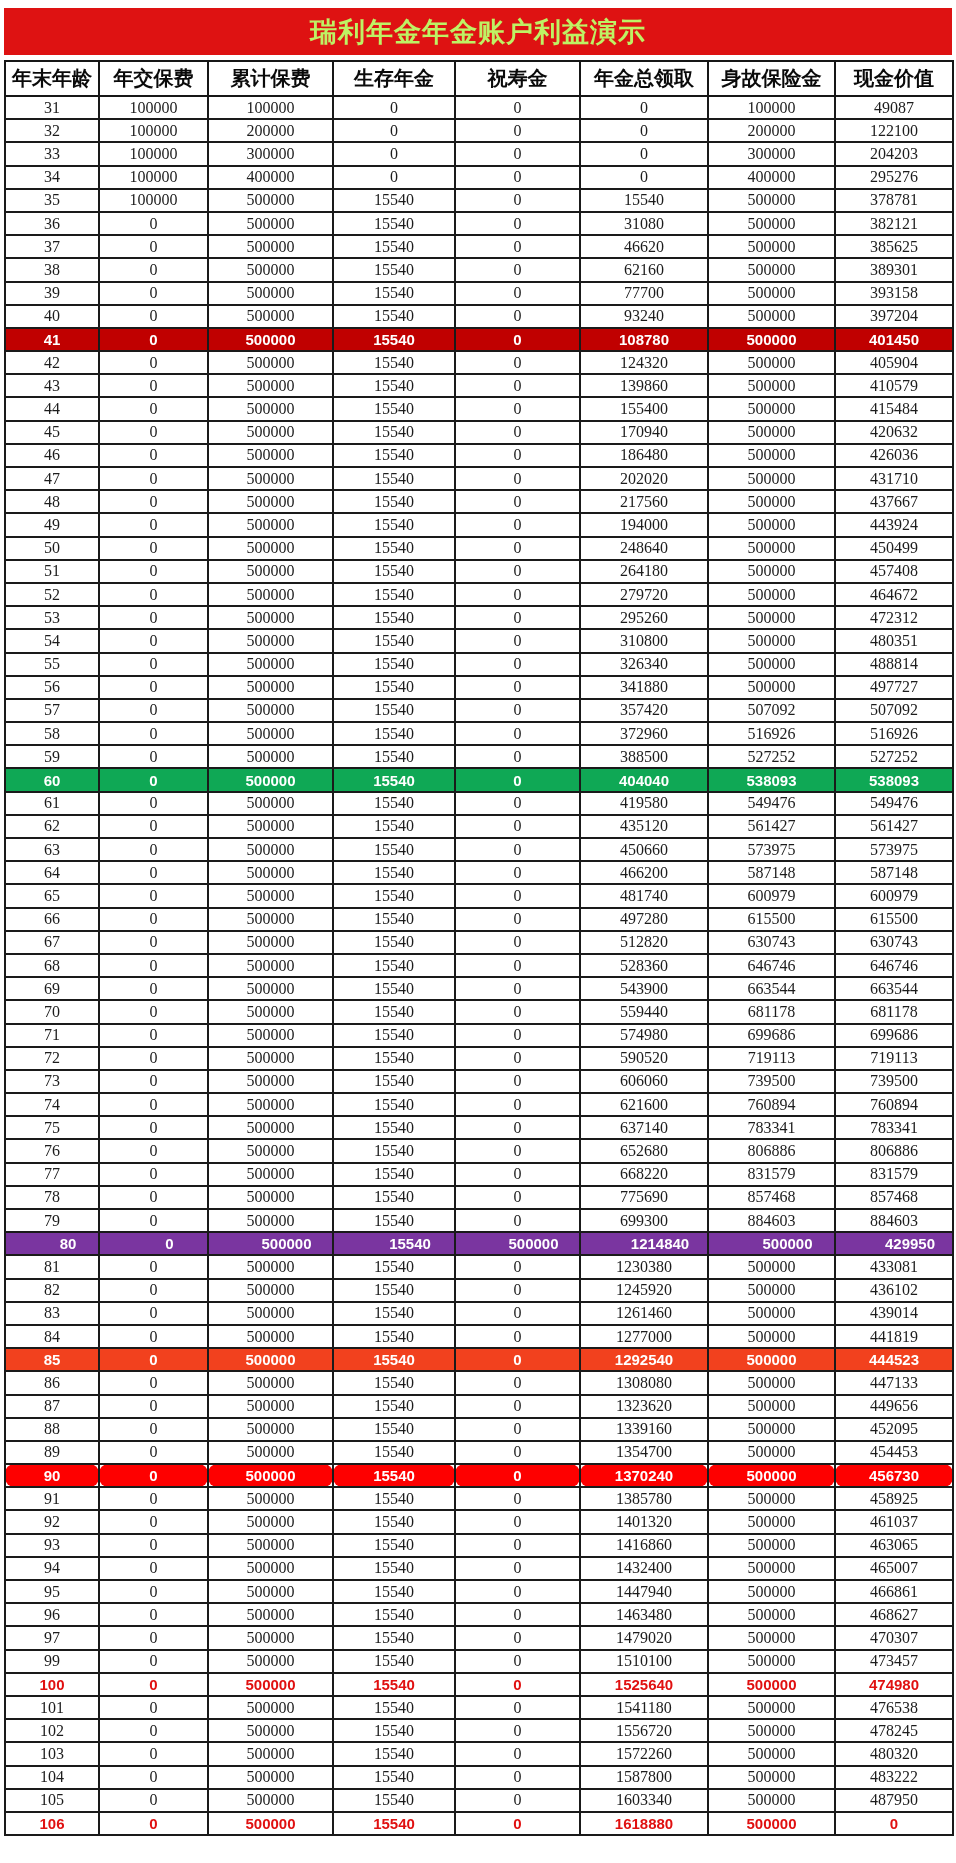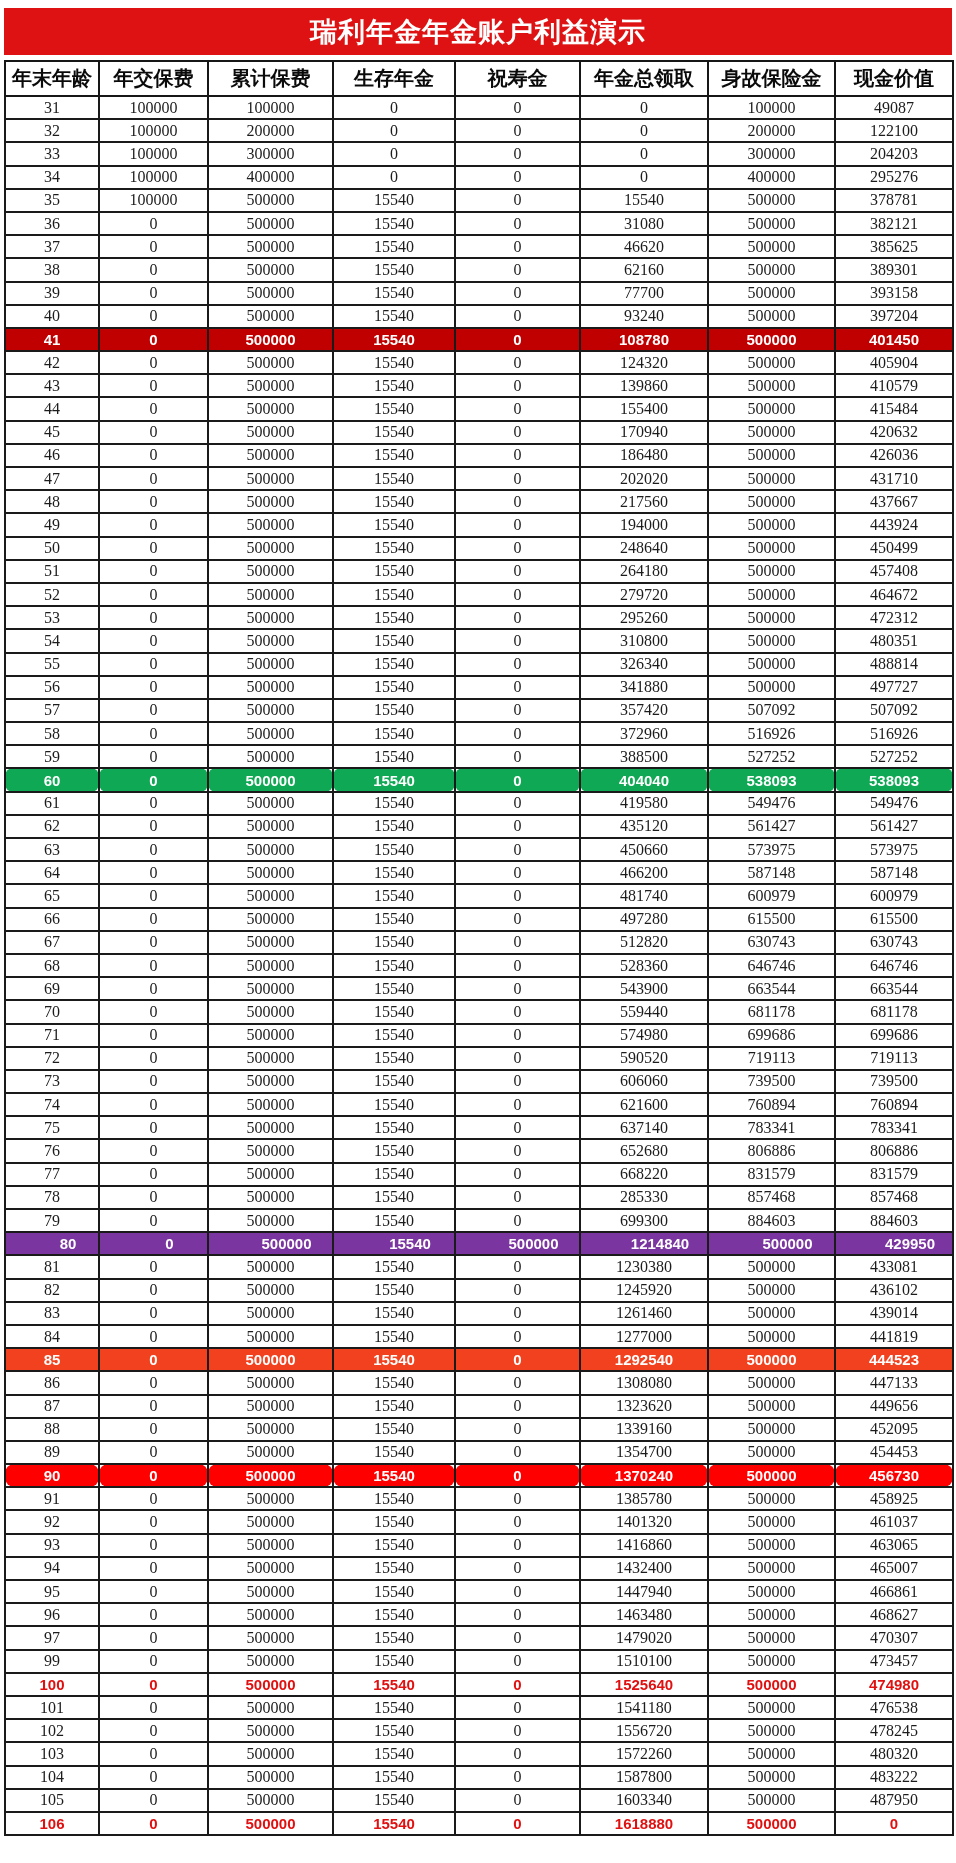--- a/index.html
+++ b/index.html
@@ -14,21 +14,21 @@
   }
   .title-banner {
     height: 47px;
     background: var(--title-bg, #de1212);
     display: flex;
     align-items: center;
     justify-content: center;
     margin-bottom: 5px;
   }
   .title-banner span {
-    color: #ffffff;
+    color: #bef264;
     font-size: 27px;
     font-weight: 700;
     letter-spacing: 1px;
     font-family: "Liberation Sans", sans-serif;
   }
   table.benefit-table {
     width: 948px;
     border-collapse: collapse;
     table-layout: fixed;
   }
@@ -60,21 +60,21 @@
   tr.hl-green td,
   tr.hl-purple td,
   tr.hl-orange td,
   tr.hl-red td {
     color: #ffffff;
     font-weight: 700;
     font-family: "Liberation Sans", sans-serif;
     font-size: 15px;
   }
   tr.hl-darkred td { background: var(--highlight-darkred, #c00000); }
-  tr.hl-green  td { background: var(--highlight-green, #00b050); border-radius: 8px; }
+  tr.hl-green  td { background: var(--highlight-green, #00b050); }
   tr.hl-purple td { background: var(--highlight-purple, #7030a0); padding-left: 32px; }
   tr.hl-orange td { background: var(--highlight-orange, #f2411e); }
   tr.hl-red    td { background: var(--highlight-red, #fe0000); border-radius: 9px; }
   tr.hl-redtext td {
     color: var(--red-text, #e01010);
     font-weight: 700;
     font-family: "Liberation Sans", sans-serif;
     font-size: 15px;
     margin-left: 41px;
   }
@@ -579,21 +579,21 @@
         <td>668220</td>
         <td>831579</td>
         <td>831579</td>
       </tr>
       <tr>
         <td>78</td>
         <td>0</td>
         <td>500000</td>
         <td>15540</td>
         <td>0</td>
-        <td>285330</td>
+        <td>775690</td>
         <td>857468</td>
         <td>857468</td>
       </tr>
       <tr>
         <td>79</td>
         <td>0</td>
         <td>500000</td>
         <td>15540</td>
         <td>0</td>
         <td>699300</td>

